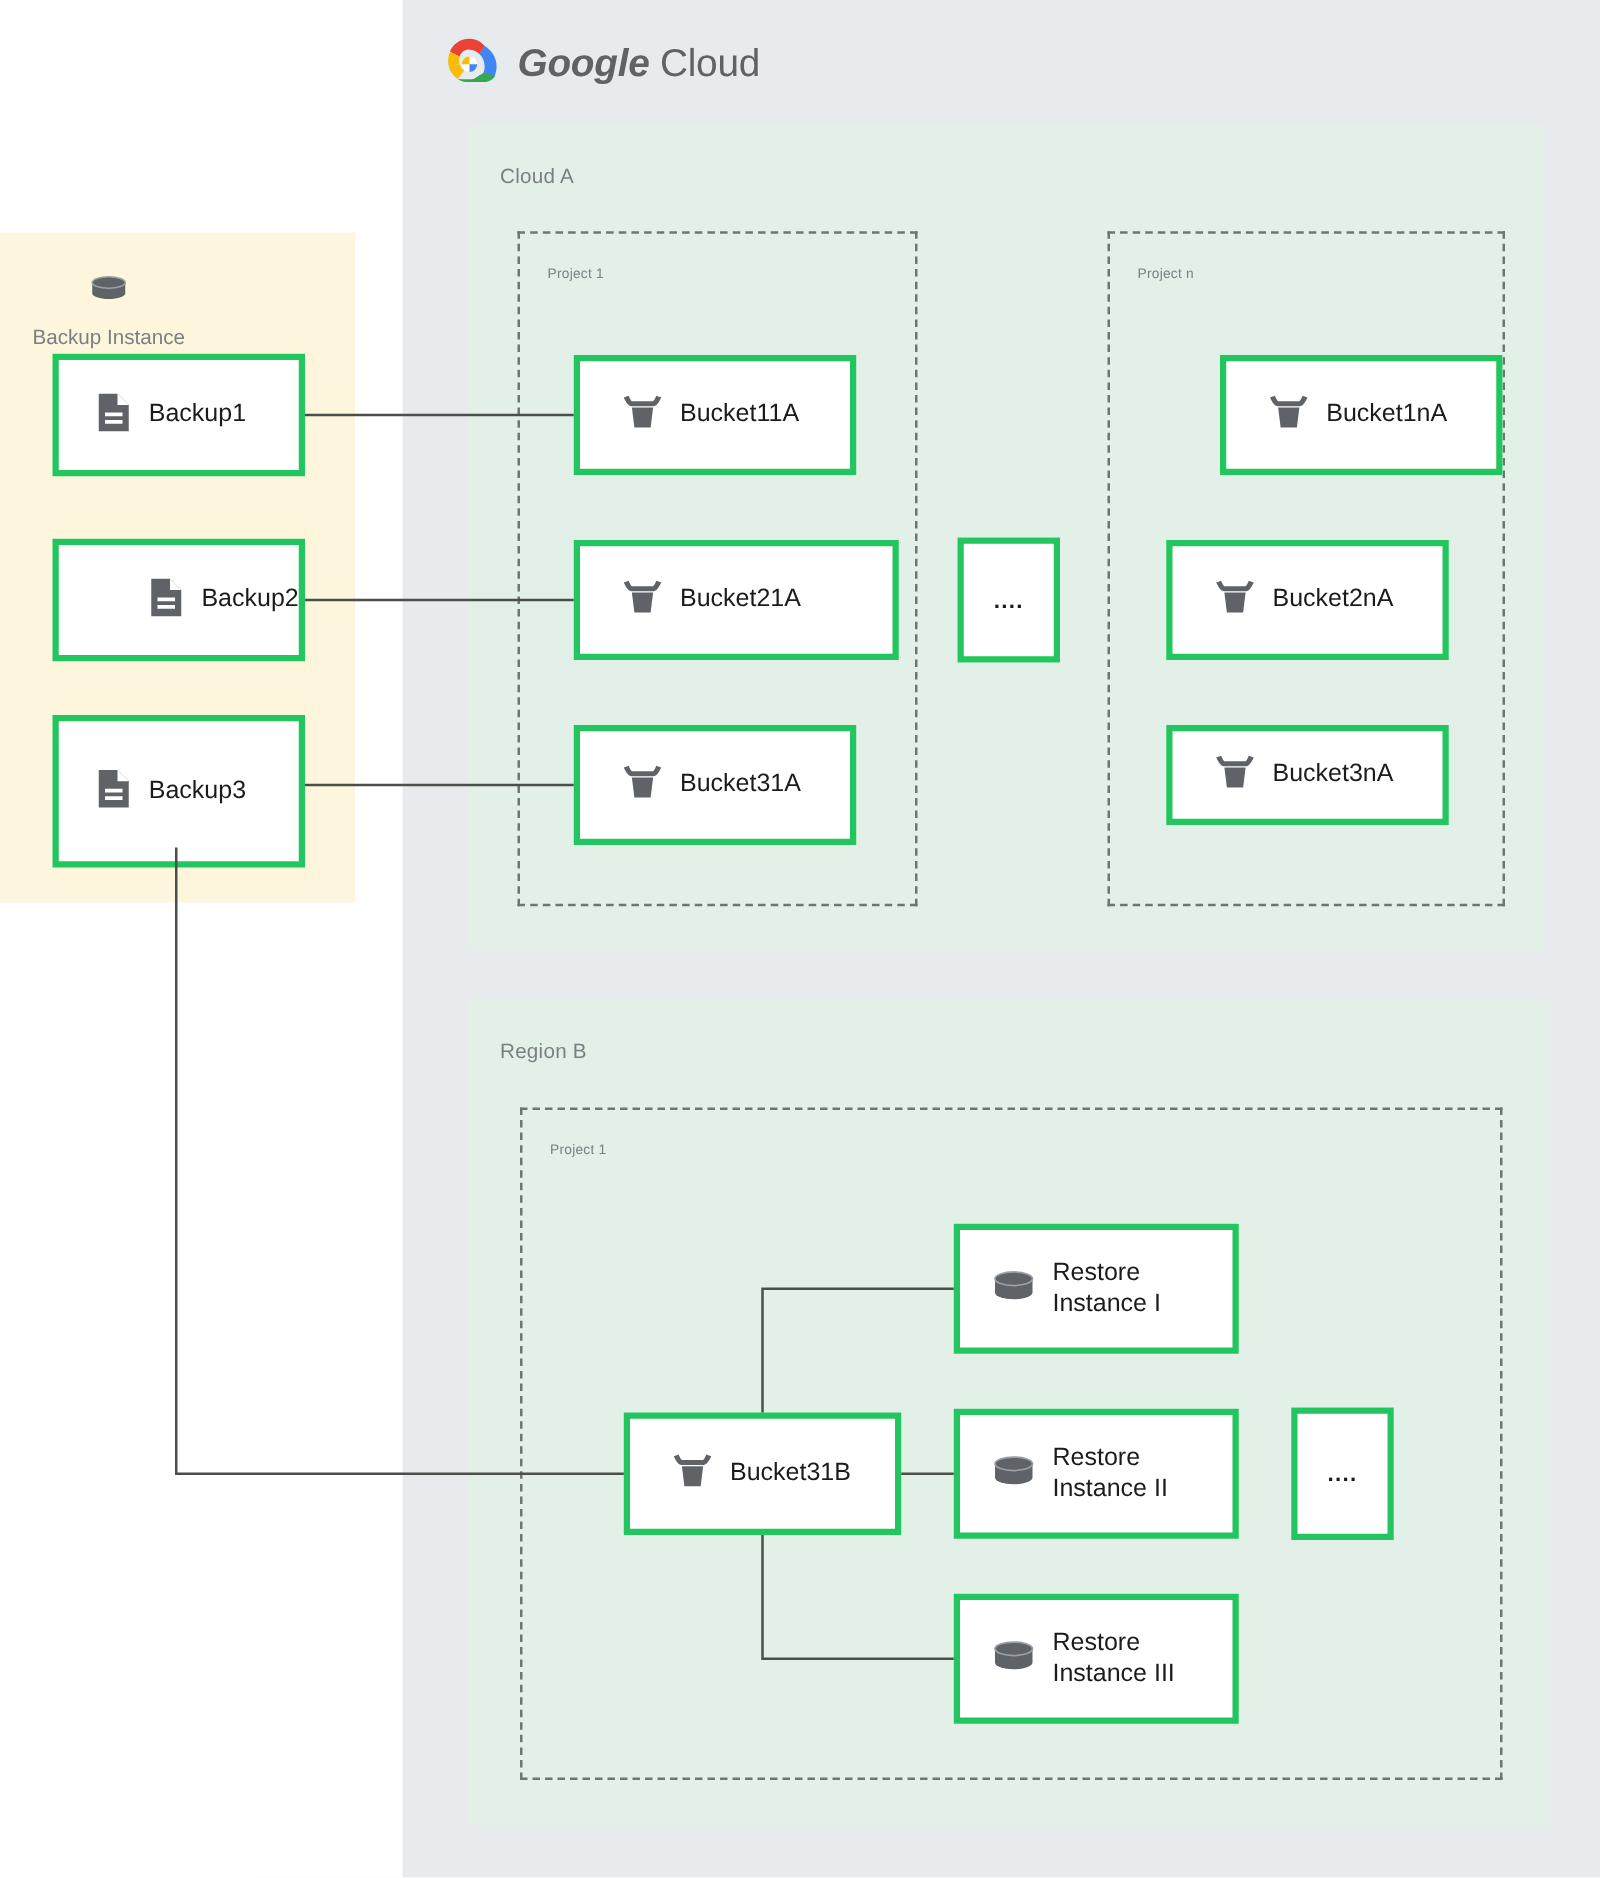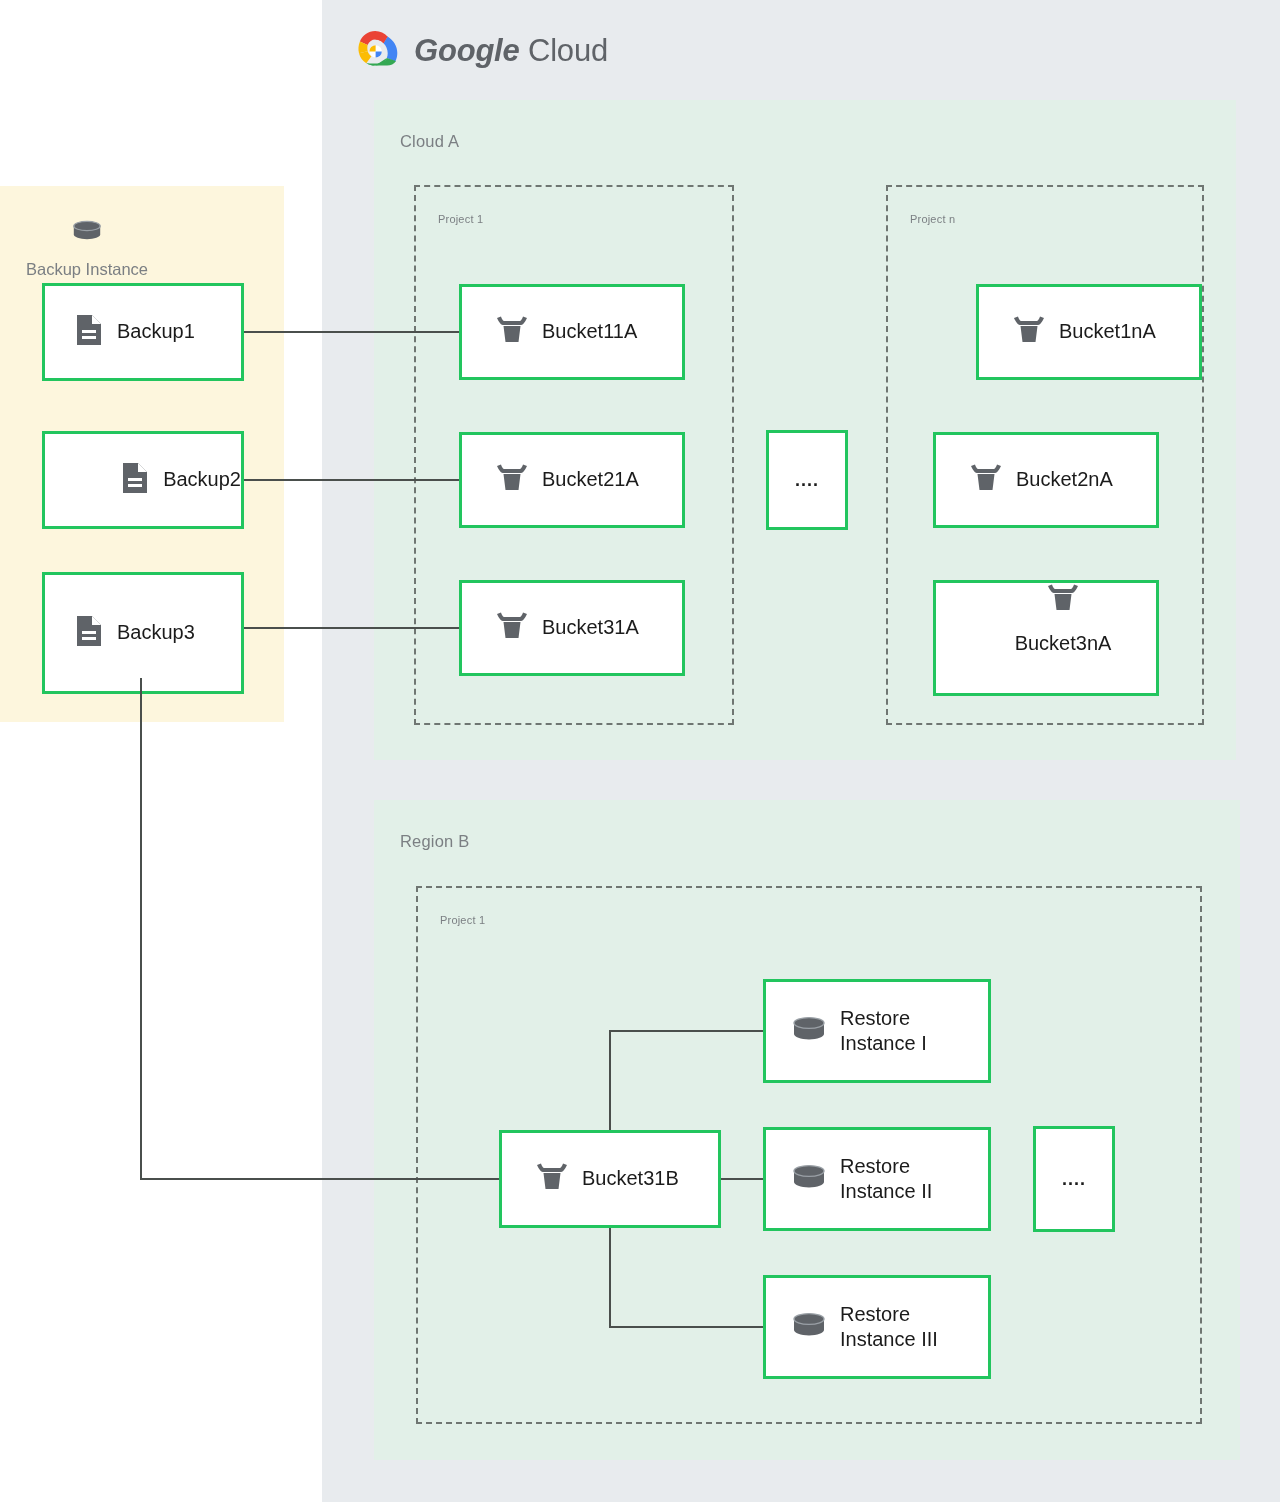--- a/index.html
+++ b/index.html
@@ -48,21 +48,21 @@
     left: 22px; top: 26px;
     font-size: 11px;
     color: #7b7f83;
     letter-spacing: .2px;
   }
 
   
   .card {
     position: absolute;
     background: #ffffff;
-    border: 3px solid #22c55e;
+    border: 5px solid #22c55e;
     box-sizing: border-box;
     display: flex;
     align-items: center;
     gap: 14px;
     padding-left: 34px;
   }
   .card.center { justify-content: center; padding-left: 0; }
   .card-label {
     font-size: 20px;
     color: #1b1b1b;
@@ -142,21 +142,21 @@
   <div class="card" style="left:459px; top:284px; width:226px; height:96px;">
     <span class="icon">
       <svg width="32" height="30" viewBox="0 0 32 30">
         <path d="M1 3 C1 3 4 10 7 10 L25 10 C28 10 31 3 31 3 L27 1.5 C27 1.5 25.5 6 24 6 L8 6 C6.5 6 5 1.5 5 1.5 Z" fill="#5f6368"></path>
         <path d="M7.5 11 L24.5 11 L22.5 27 L9.5 27 Z" fill="#5f6368"></path>
       </svg>
     </span>
     <span class="card-label">Bucket11A</span>
   </div>
 
-  <div class="card" style="left:459px; top:432px; width:226px; height:96px;">
+  <div class="card" style="left:459px; top:432px; width:260px; height:96px;">
     <span class="icon">
       <svg width="32" height="30" viewBox="0 0 32 30">
         <path d="M1 3 C1 3 4 10 7 10 L25 10 C28 10 31 3 31 3 L27 1.5 C27 1.5 25.5 6 24 6 L8 6 C6.5 6 5 1.5 5 1.5 Z" fill="#5f6368"></path>
         <path d="M7.5 11 L24.5 11 L22.5 27 L9.5 27 Z" fill="#5f6368"></path>
       </svg>
     </span>
     <span class="card-label">Bucket21A</span>
   </div>
 
   <div class="card" style="left:459px; top:580px; width:226px; height:96px;">
@@ -186,21 +186,21 @@
   <div class="card" style="left:933px; top:432px; width:226px; height:96px;">
     <span class="icon">
       <svg width="32" height="30" viewBox="0 0 32 30">
         <path d="M1 3 C1 3 4 10 7 10 L25 10 C28 10 31 3 31 3 L27 1.5 C27 1.5 25.5 6 24 6 L8 6 C6.5 6 5 1.5 5 1.5 Z" fill="#5f6368"></path>
         <path d="M7.5 11 L24.5 11 L22.5 27 L9.5 27 Z" fill="#5f6368"></path>
       </svg>
     </span>
     <span class="card-label">Bucket2nA</span>
   </div>
 
-  <div class="card" style="left:933px; top:580px; width:226px; height:116px;flex-direction:column;">
+  <div class="card" style="left:933px; top:580px; width:226px; height:80px;">
     <span class="icon">
       <svg width="32" height="30" viewBox="0 0 32 30">
         <path d="M1 3 C1 3 4 10 7 10 L25 10 C28 10 31 3 31 3 L27 1.5 C27 1.5 25.5 6 24 6 L8 6 C6.5 6 5 1.5 5 1.5 Z" fill="#5f6368"></path>
         <path d="M7.5 11 L24.5 11 L22.5 27 L9.5 27 Z" fill="#5f6368"></path>
       </svg>
     </span>
     <span class="card-label">Bucket3nA</span>
   </div>
 
   <div class="abs region region-b">

